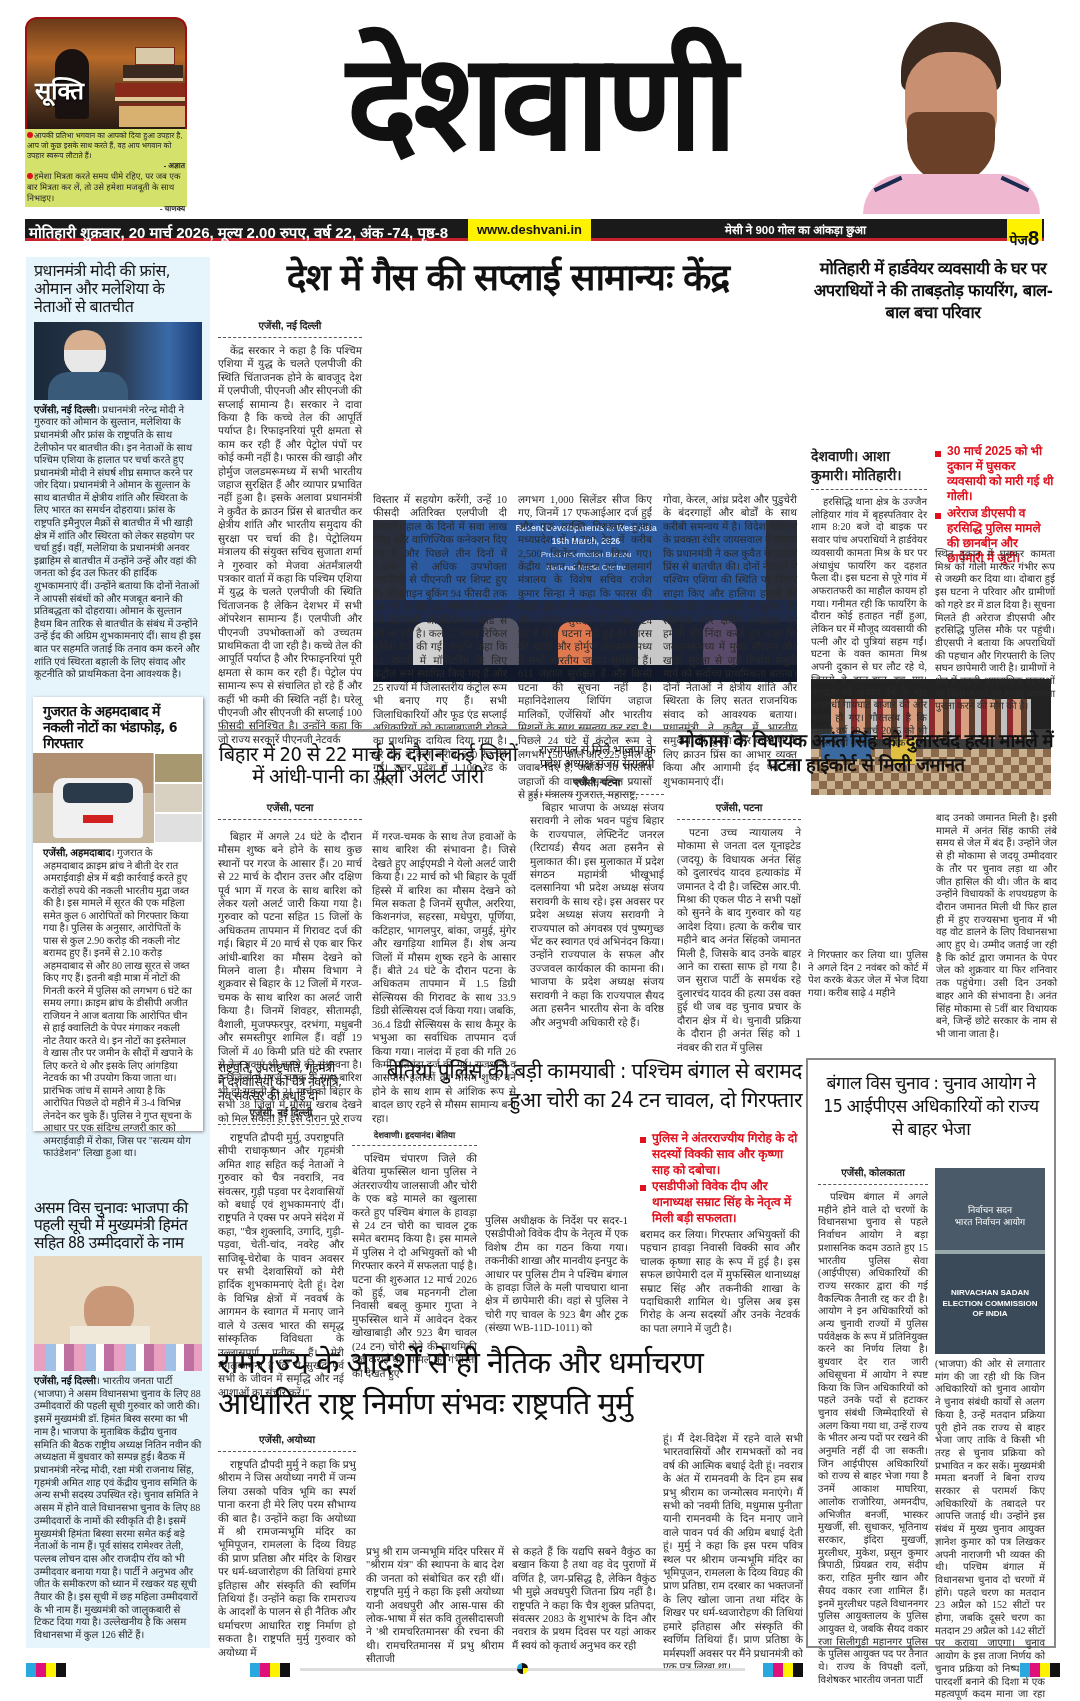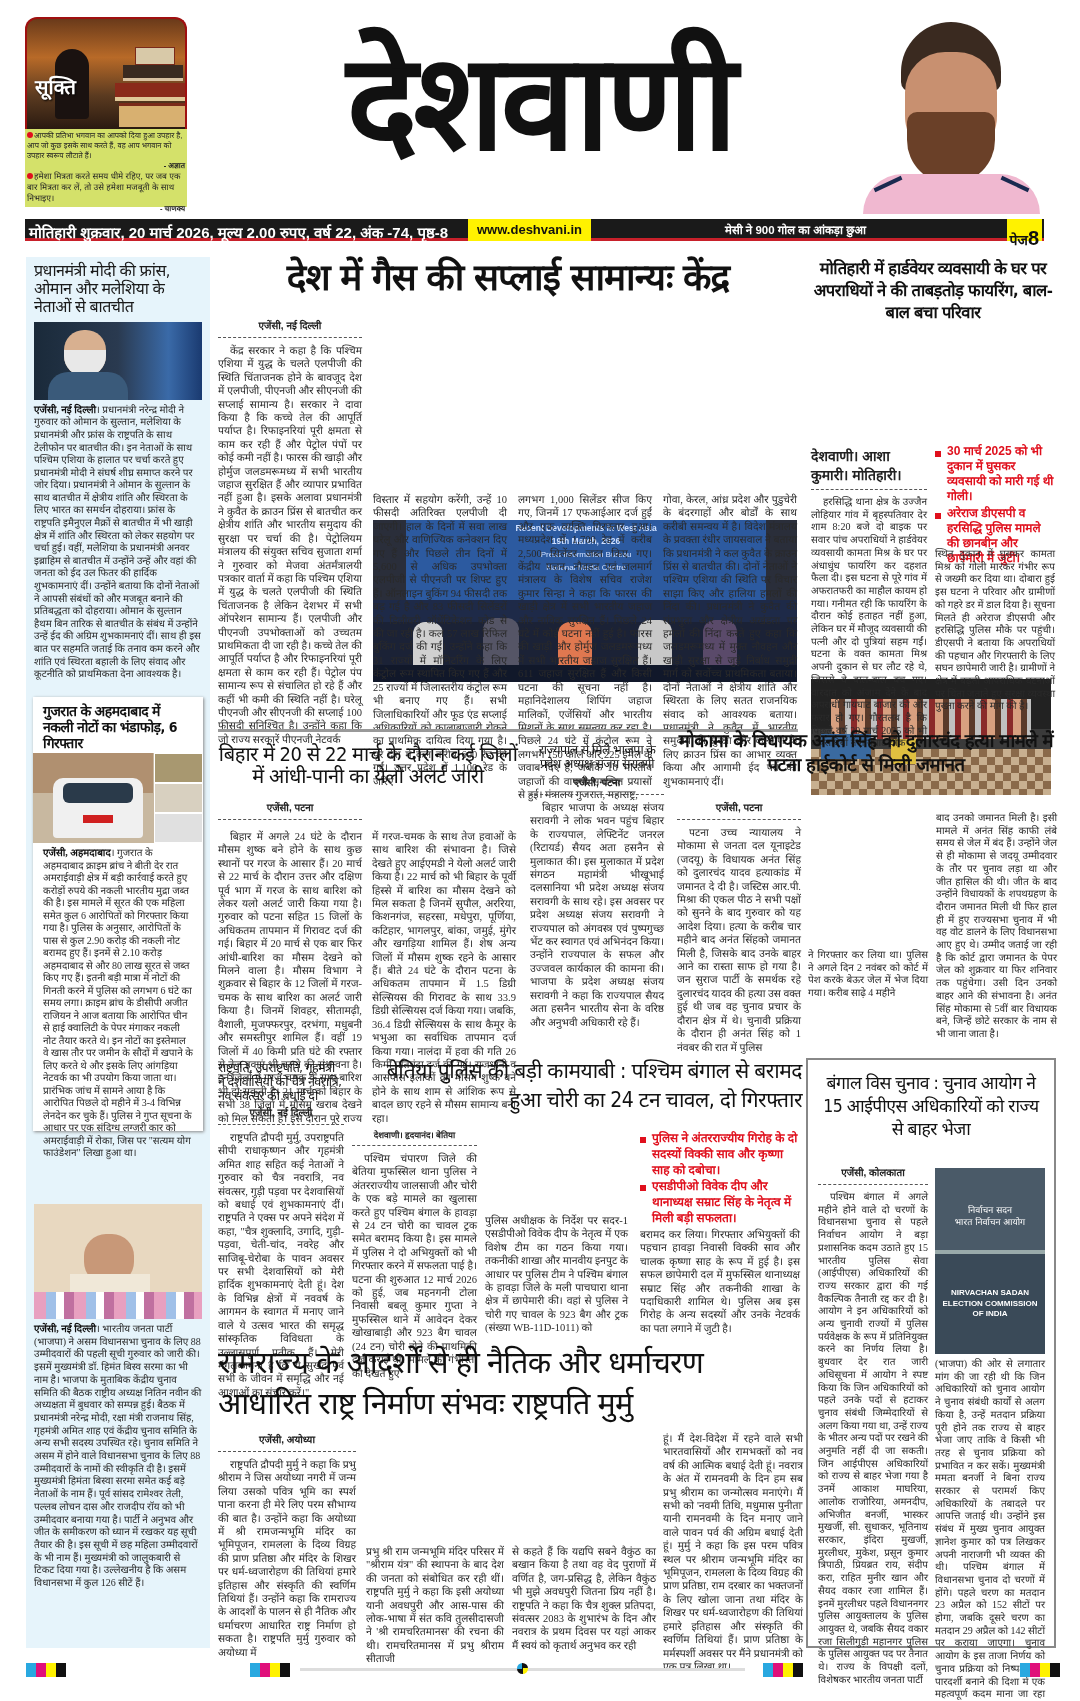--- a/index.html
+++ b/index.html
@@ -23,21 +23,21 @@
 
 <div class="abs" style="left:25px;left:25px;top:17px;width:162px;height:187px;">
   <div style="position:relative;width:162px;height:112px;border-radius:12px 12px 0 0;overflow:hidden;background:linear-gradient(180deg,#6a3a1a 0%,#b86a28 35%,#5a3a20 70%,#2a1a10 100%);border:2px solid #a01010;border-bottom:none">
     <div style="position:absolute;left:28px;top:30px;width:34px;height:70px;background:#1a1210;border-radius:17px 17px 4px 4px"></div>
     <div style="position:absolute;left:88px;top:28px;width:72px;height:80px">
       <div style="position:absolute;left:20px;top:0;width:40px;height:18px;background:#d8c9a8;border:1px solid #7a2a1a"></div>
       <div style="position:absolute;left:8px;top:18px;width:60px;height:16px;background:#3a2a20;border-bottom:3px solid #d8c0a0"></div>
       <div style="position:absolute;left:0;top:36px;width:70px;height:18px;background:#8a2a1a;border-bottom:4px solid #e0c898"></div>
       <div style="position:absolute;left:4px;top:56px;width:68px;height:24px;background:#d8b070;border-top:3px solid #7a2a1a"></div>
     </div>
-    <div style="position:absolute;left:8px;top:54px;color:#fff;font-family:'DejaVu Sans',sans-serif;font-weight:bold;font-size:20px;text-shadow:1px 1px 2px #000">सूक्ति</div>
+    <div style="position:absolute;left:8px;top:54px;color:#fff;font-family:'DejaVu Sans',sans-serif;font-weight:bold;font-size:24px;text-shadow:1px 1px 2px #000">सूक्ति</div>
   </div>
   <div style="background:#d4e16a;height:78px;padding:2px 2px;font-family:'Liberation Sans',sans-serif;font-size:7.5px;line-height:10px;color:#222">
     <div><span style="display:inline-block;width:6px;height:6px;border-radius:50%;background:#e0101d;margin-right:1px"></span><span>आपकी प्रतिभा भगवान का आपको दिया हुआ उपहार है, आप जो कुछ इसके साथ करते हैं, वह आप भगवान को उपहार स्वरूप लौटाते हैं।</span></div>
     <div style="text-align:right;font-weight:bold">- अज्ञात</div>
     <div style="font-size:8.5px;line-height:11px"><span style="display:inline-block;width:6px;height:6px;border-radius:50%;background:#e0101d;margin-right:1px"></span><span>हमेशा मित्रता करते समय धीमे रहिए, पर जब एक बार मित्रता कर लें, तो उसे हमेशा मजबूती के साथ निभाइए।</span></div>
     <div style="text-align:right;font-weight:bold">- चाणक्य</div>
   </div>
 </div>
 
 <div class="abs" style="left:285px;top:8px;width:510px;text-align:center;font-family:'DejaVu Sans Condensed','DejaVu Sans',sans-serif;font-weight:bold;font-size:134px;line-height:190px;letter-spacing:-4px;color:#111">देशवाणी</div>
@@ -84,20 +84,21 @@
     <div style="position:absolute;left:121px;top:0;width:49px;height:30px;background:#a89870;border:1px solid #fff"></div>
     <div style="position:absolute;left:121px;top:30px;width:49px;height:30px;background:#d8d0c0;border:1px solid #fff"></div>
     <div style="position:absolute;left:121px;top:60px;width:49px;height:30px;background:#e0e0e0;border:1px solid #fff"></div>
   </div>
   <div class="txt" style="padding:4px 10px;font-size:10px;line-height:12.5px;text-align:left">
     <span class="lead">एजेंसी, अहमदाबाद</span><span>। गुजरात के अहमदाबाद क्राइम ब्रांच ने बीती देर रात अमराईवाड़ी क्षेत्र में बड़ी कार्रवाई करते हुए करोड़ों रुपये की नकली भारतीय मुद्रा जब्त की है। इस मामले में सूरत की एक महिला समेत कुल 6 आरोपितों को गिरफ्तार किया गया है। पुलिस के अनुसार, आरोपितों के पास से कुल 2.90 करोड़ की नकली नोट बरामद हुए हैं। इनमें से 2.10 करोड़ अहमदाबाद से और 80 लाख सूरत से जब्त किए गए हैं। इतनी बड़ी मात्रा में नोटों की गिनती करने में पुलिस को लगभग 6 घंटे का समय लगा। क्राइम ब्रांच के डीसीपी अजीत राजियन ने आज बताया कि आरोपित चीन से हाई क्वालिटी के पेपर मंगाकर नकली नोट तैयार करते थे। इन नोटों का इस्तेमाल वे खास तौर पर जमीन के सौदों में खपाने के लिए करते थे और इसके लिए आंगड़िया नेटवर्क का भी उपयोग किया जाता था। प्रारंभिक जांच में सामने आया है कि आरोपित पिछले दो महीने में 3-4 विभिन्न लेनदेन कर चुके हैं। पुलिस ने गुप्त सूचना के आधार पर एक संदिग्ध लग्जरी कार को अमराईवाड़ी में रोका, जिस पर "सत्यम योग फाउंडेशन" लिखा हुआ था।</span>
   </div>
 </div>
 
 <div class="abs" style="left:34px;top:1200px;width:168px">
+  <h2 class="hl" style="font-size:15.5px;font-weight:normal;font-family:'DejaVu Sans Condensed','DejaVu Sans',sans-serif">असम विस चुनावः भाजपा की पहली सूची में मुख्यमंत्री हिमंत सहित 88 उम्मीदवारों के नाम</h2>
   <div class="photo" style="width:168px;height:115px;margin-top:4px;background:#e8d8c0">
     <div style="position:absolute;left:50px;top:30px;width:50px;height:50px;background:#c89878;border-radius:22px"></div>
     <div style="position:absolute;left:36px;top:70px;width:80px;height:30px;background:#f0e8d8"></div>
     <div style="position:absolute;left:0;top:88px;width:168px;height:27px;background:repeating-linear-gradient(90deg,#e8a0c0 0 12px,#a0c0e8 12px 22px,#fff 22px 30px,#c070a0 30px 40px)"></div>
   </div>
   <div class="txt" style="margin-top:4px;font-size:10px;line-height:12.7px;text-align:left">
     <span class="lead">एजेंसी, नई दिल्ली</span><span>। भारतीय जनता पार्टी (भाजपा) ने असम विधानसभा चुनाव के लिए 88 उम्मीदवारों की पहली सूची गुरुवार को जारी की। इसमें मुख्यमंत्री डॉ. हिमंत बिस्व सरमा का भी नाम है। भाजपा के मुताबिक केंद्रीय चुनाव समिति की बैठक राष्ट्रीय अध्यक्ष नितिन नवीन की अध्यक्षता में बुधवार को सम्पन्न हुई। बैठक में प्रधानमंत्री नरेन्द्र मोदी, रक्षा मंत्री राजनाथ सिंह, गृहमंत्री अमित शाह एवं केंद्रीय चुनाव समिति के अन्य सभी सदस्य उपस्थित रहे। चुनाव समिति ने असम में होने वाले विधानसभा चुनाव के लिए 88 उम्मीदवारों के नामों की स्वीकृति दी है। इसमें मुख्यमंत्री हिमंता बिस्वा सरमा समेत कई बड़े नेताओं के नाम हैं। पूर्व सांसद रामेश्वर तेली, पल्लब लोचन दास और राजदीप रॉय को भी उम्मीदवार बनाया गया है। पार्टी ने अनुभव और जीत के समीकरण को ध्यान में रखकर यह सूची तैयार की है। इस सूची में छह महिला उम्मीदवारों के भी नाम हैं। मुख्यमंत्री को जालुकबारी से टिकट दिया गया है। उल्लेखनीय है कि असम विधानसभा में कुल 126 सीटें हैं।</span>
   </div>
 </div>
 

